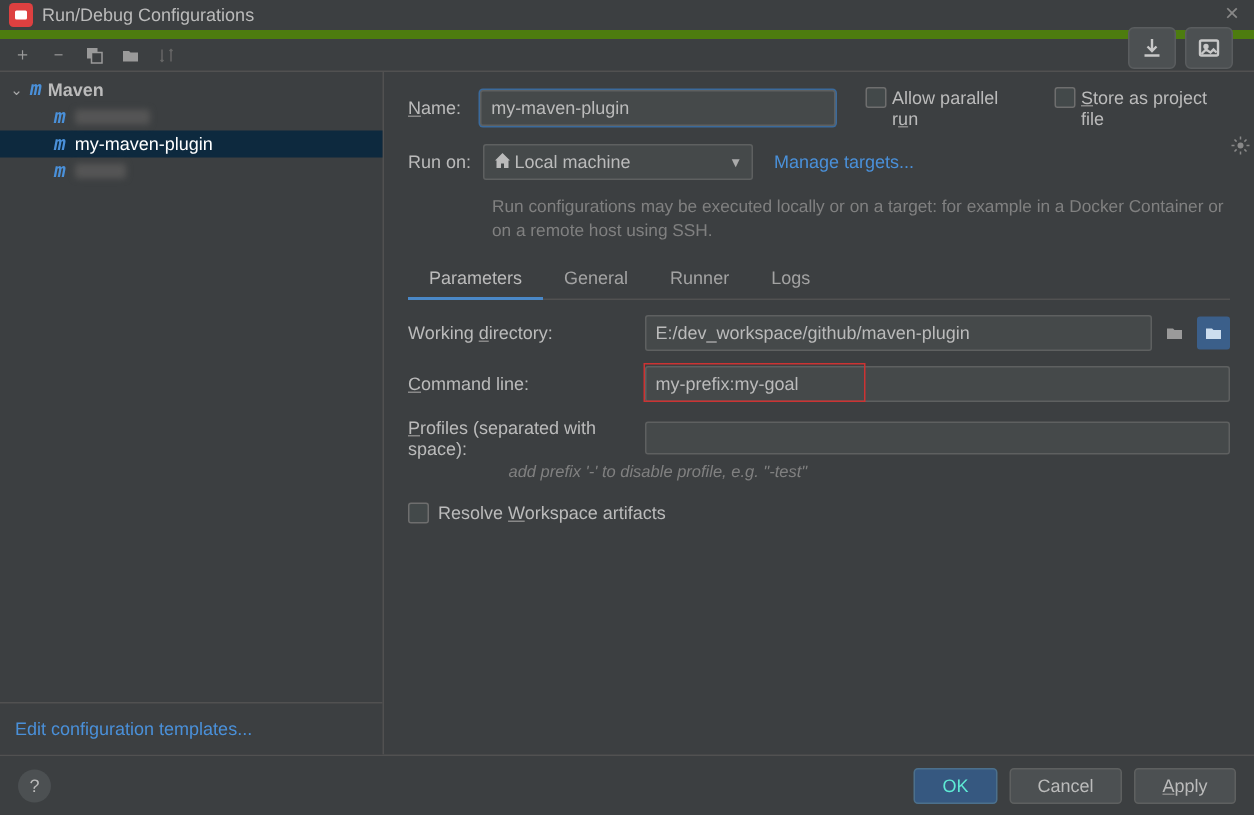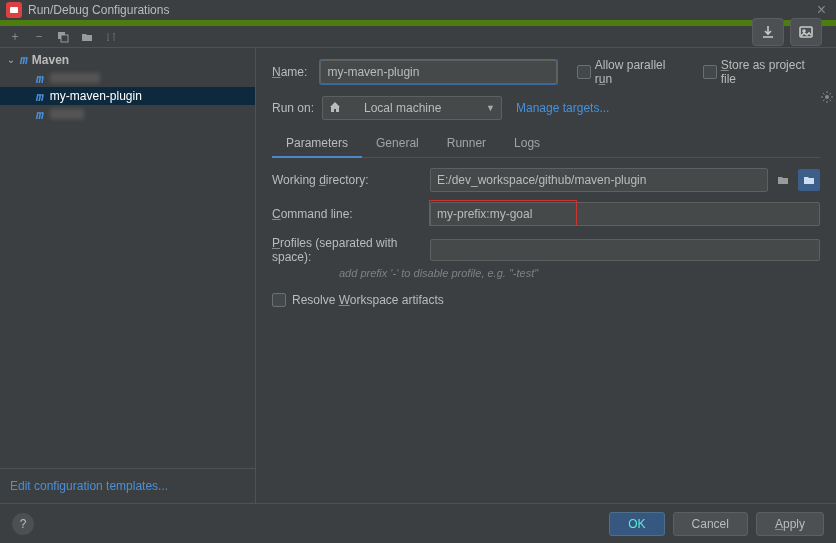--- a/index.html
+++ b/index.html
@@ -128,32 +128,32 @@
     font-family: inherit;
     font-size: 12px;
     border-radius: 2px;
     height: 24px;
   }
   .name-input {
     width: 244px;
     border: 1px solid #466d94;
     box-shadow: 0 0 0 1px #3b6a9b;
   }
-  .chk { display: flex; align-items: center; gap: 4px; margin-left: 20px; }
+  .chk { display: flex; align-items: flex-start; gap: 4px; margin-left: 20px; }
   .chkbox {
     width: 14px; height: 14px;
     border: 1px solid #6e6e6e;
     border-radius: 2px;
     background: #43494a;
   }
   .combo {
     width: 180px;
     display: flex;
     align-items: center;
-    gap: 23px;
+    gap: 2px;
     position: relative;
   }
   .combo .arrow { margin-left: auto; font-size: 9px; color: #aaa; }
   .home-icon { color: #bbb; }
   .link { color: #4a90d9; margin-left: 14px; cursor: pointer; }
   .hint {
     color: #808080;
     font-size: 11.5px;
     margin-left: 56px;
     line-height: 1.4;
@@ -351,20 +351,21 @@
         <span class="home-icon">
           <svg width="12" height="12" viewBox="0 0 12 12" fill="#bbb">
               <path d="M6 1L1 6h1v5h3V8h2v3h3V6h1z"></path>
             </svg>
         </span>
         <span>Local machine</span>
         <span class="arrow">▼</span>
       </div>
       <span class="link">Manage targets...</span>
     </div>
+    <div class="hint">Run configurations may be executed locally or on a target: for example in a Docker Container or on a remote host using SSH.</div>
 
     <div class="tabs">
       <div class="tab active">Parameters</div>
       <div class="tab">General</div>
       <div class="tab">Runner</div>
       <div class="tab">Logs</div>
     </div>
 
     <div class="formrow">
       <span class="flbl">Working <span class="underline">d</span>irectory:</span>

